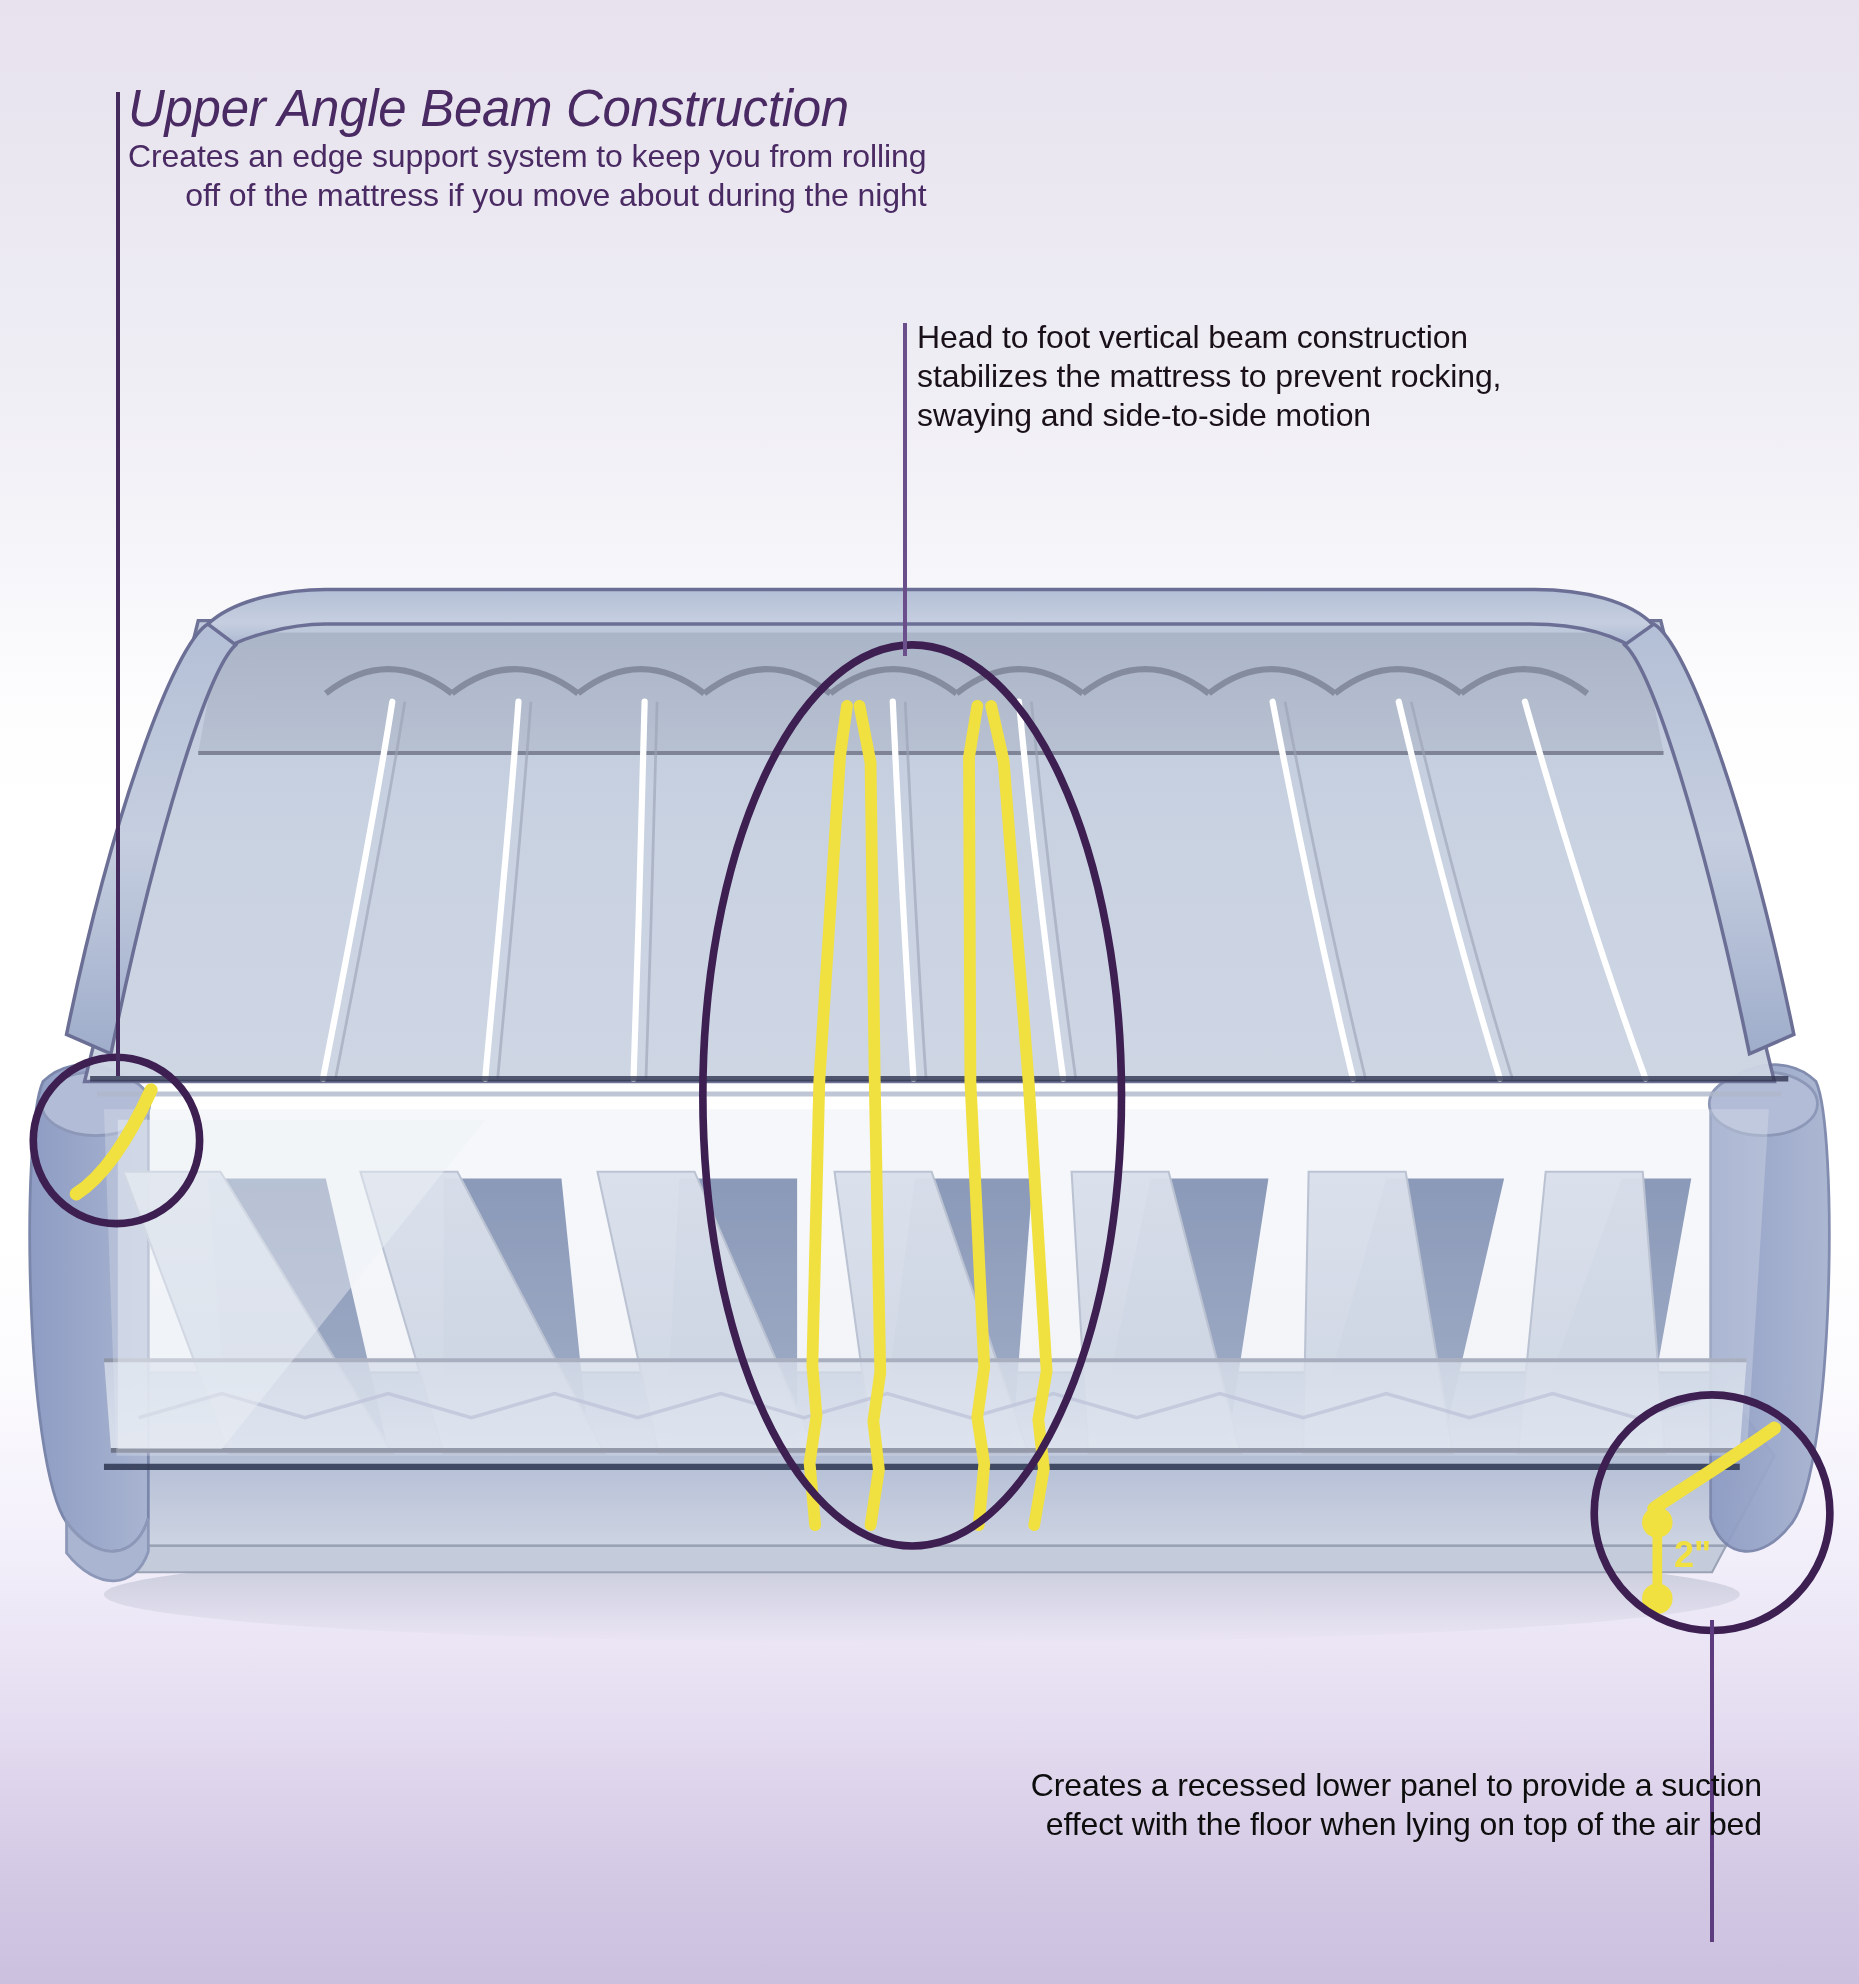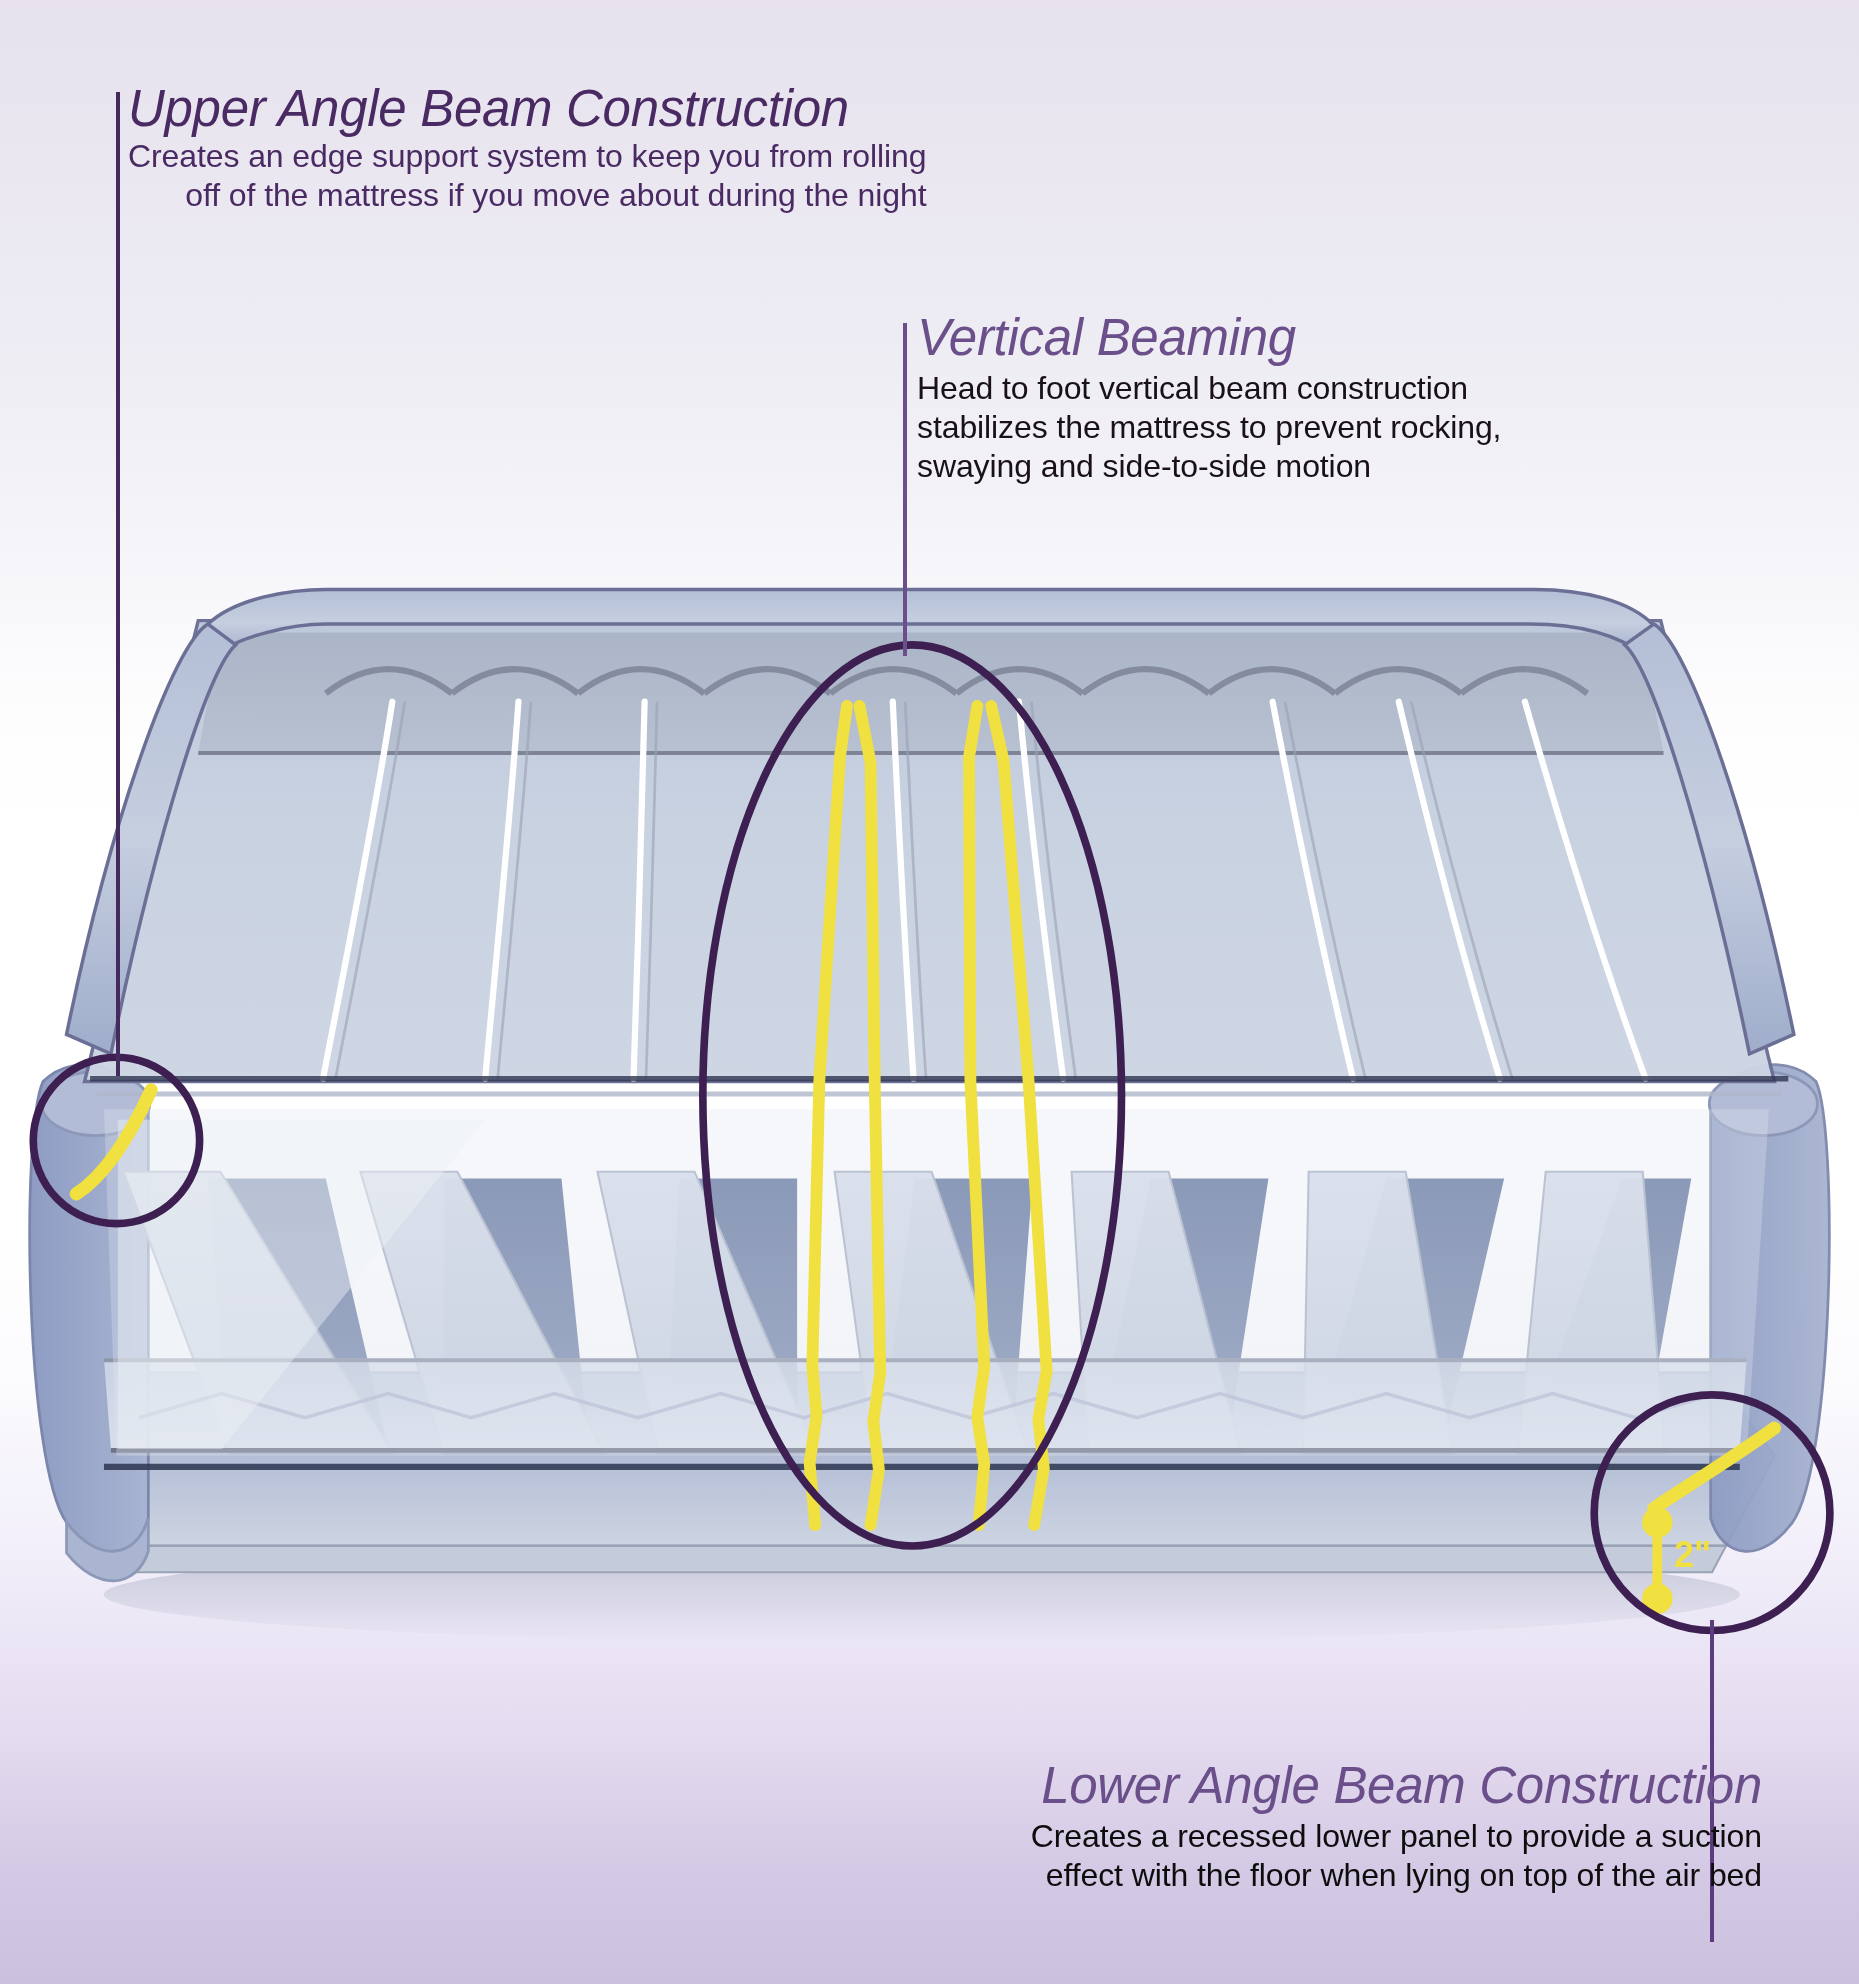--- a/index.html
+++ b/index.html
@@ -234,28 +234,26 @@
   <div class="leader" id="leader-vertical"></div>
   <div class="leader" id="leader-lower"></div>
 
   <div class="callout" id="callout-upper">
     <div class="head">Upper Angle Beam Construction</div>
     <div class="body">Creates an edge support system to keep you from rolling
 off of the mattress if you move about during the night</div>
   </div>
 
   <div class="callout" id="callout-vertical">
-    <div class="head">Vertical Beaming</div>
     <div class="body">Head to foot vertical beam construction
 stabilizes the mattress  to prevent rocking,
 swaying and side-to-side motion</div>
   </div>
 
   <div class="callout" id="callout-lower">
-    <div class="head">Lower Angle Beam Construction</div>
     <div class="body">Creates a recessed lower panel to provide a suction
 effect with the floor when lying on top of the air bed</div>
   </div>
 
   <div style="position:absolute;left:1674px;top:1534px;font-size:36px;color:#f0e040;
               font-family:'Liberation Sans',sans-serif;font-weight:700;">2"</div>
 
 </div>
 
 

